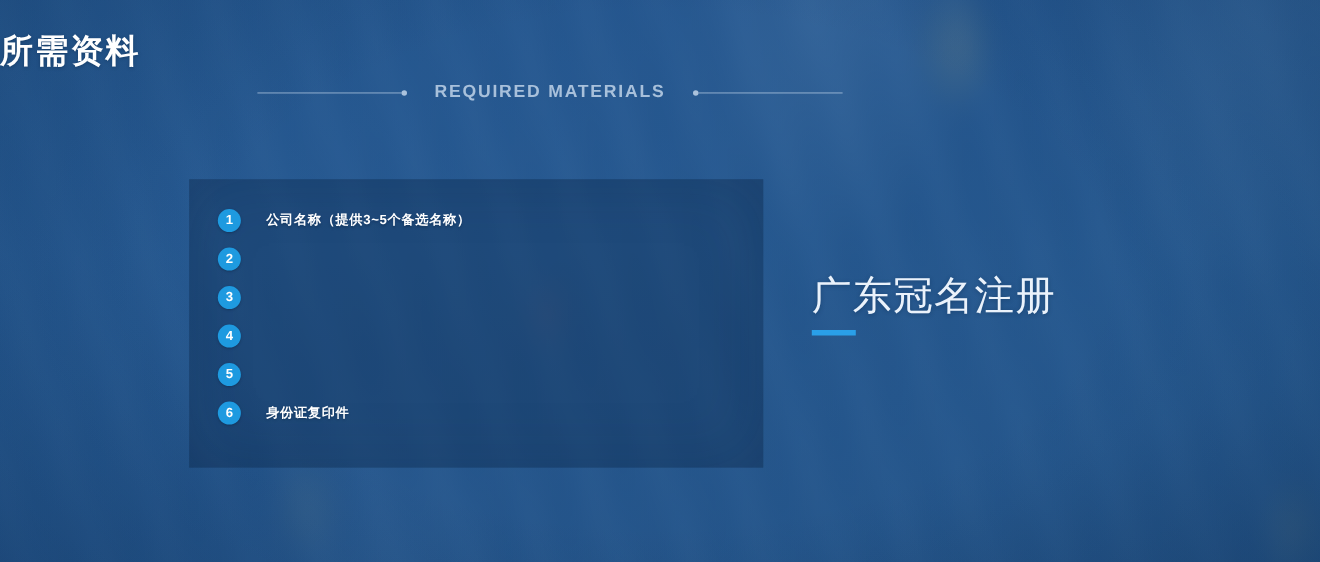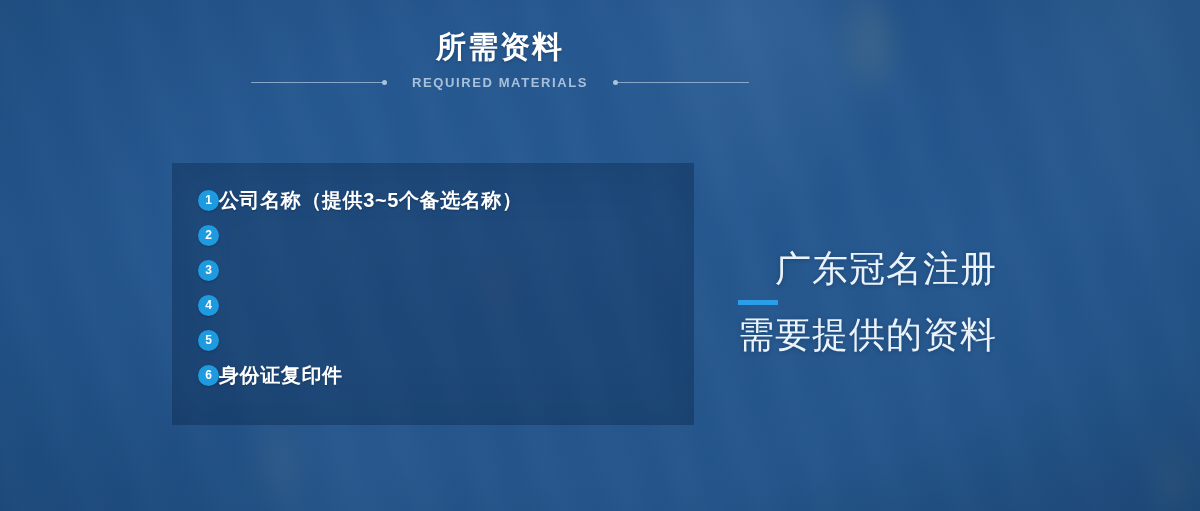--- a/index.html
+++ b/index.html
@@ -70,21 +70,20 @@
     inset: 0;
     background: radial-gradient(ellipse 900px 520px at 50% 48%, rgba(0,0,0,0) 45%, rgba(10,40,75,0.30) 100%);
   }
 
   
   .header {
     position: absolute;
     top: 28px;
     left: 0;
     width: 1000px;
-    text-align: center;
   }
   .header-title {
     font-size: 30px;
     font-weight: bold;
     color: #ffffff;
     letter-spacing: 2px;
     line-height: 38px;
     text-shadow: 0 1px 3px rgba(10,40,70,0.45);
   }
   .header-sub-row {
@@ -99,21 +98,21 @@
     height: 1px;
     background: rgba(215,230,245,0.55);
   }
   .rule-dot {
     width: 5px;
     height: 5px;
     border-radius: 50%;
     background: rgba(215,230,245,0.75);
   }
   .header-sub {
-    font-size: 13px;
+    font-size: 16px;
     font-weight: bold;
     letter-spacing: 1.6px;
     color: rgba(205,222,240,0.78);
     padding: 0 25px;
     white-space: nowrap;
   }
 
   
   .panel {
     position: absolute;
@@ -142,35 +141,34 @@
     border-radius: 50%;
     background: #1e9ae0;
     color: #ffffff;
     font-size: 12px;
     font-weight: bold;
     line-height: 21px;
     text-align: center;
     box-shadow: 0 1px 2px rgba(8,30,55,0.35);
   }
   .item-text {
-    margin-left: 0;
-    font-size: 20px;
+    margin-left: 23px;
+    font-size: 12px;
     font-weight: bold;
     color: #ffffff;
     letter-spacing: 0.6px;
     white-space: nowrap;
     text-shadow: 0 1px 2px rgba(10,35,65,0.40);
   }
 
   
   .side-block {
     position: absolute;
     left: 738px;
     top: 247px;
-    text-align: right;
   }
   .side-line {
     font-size: 36px;
     font-weight: normal;
     color: #eaf2fb;
     line-height: 44px;
     letter-spacing: 1px;
     white-space: nowrap;
     text-shadow: 0 1px 4px rgba(12,40,72,0.40);
   }
@@ -229,16 +227,15 @@
         <div class="badge">6</div>
         <div class="item-text">身份证复印件</div>
       </div>
 
     </div>
   </div>
 
   <div class="side-block">
     <div class="side-line">广东冠名注册</div>
     <div class="side-divider"></div>
-    <div class="side-line">需要提供的资料</div>
   </div>
 
 </div>
 
 </body></html>

